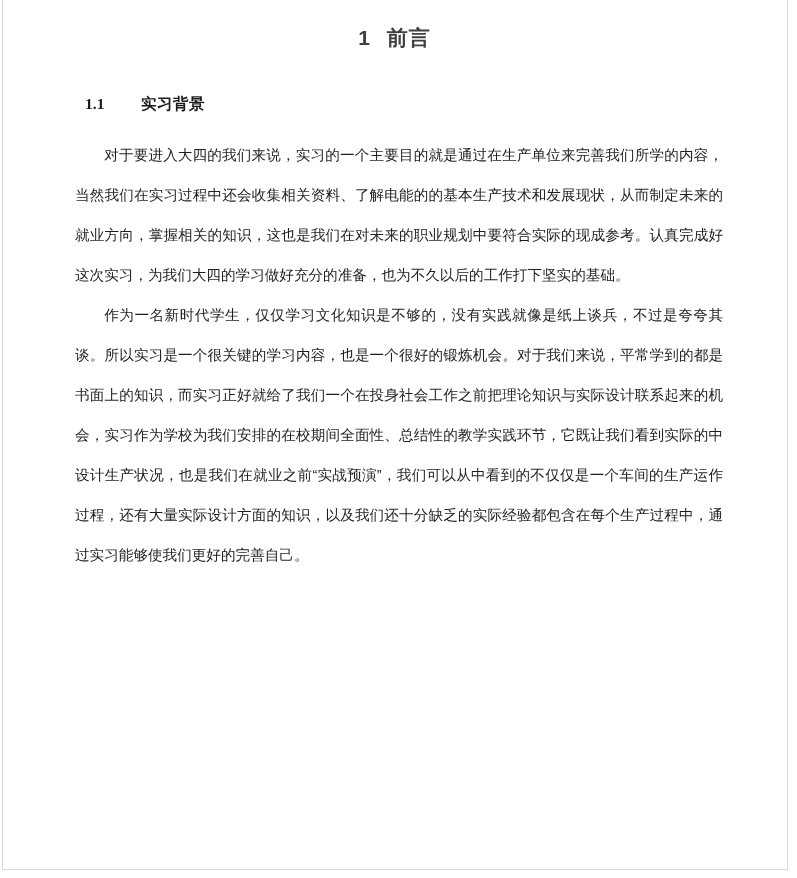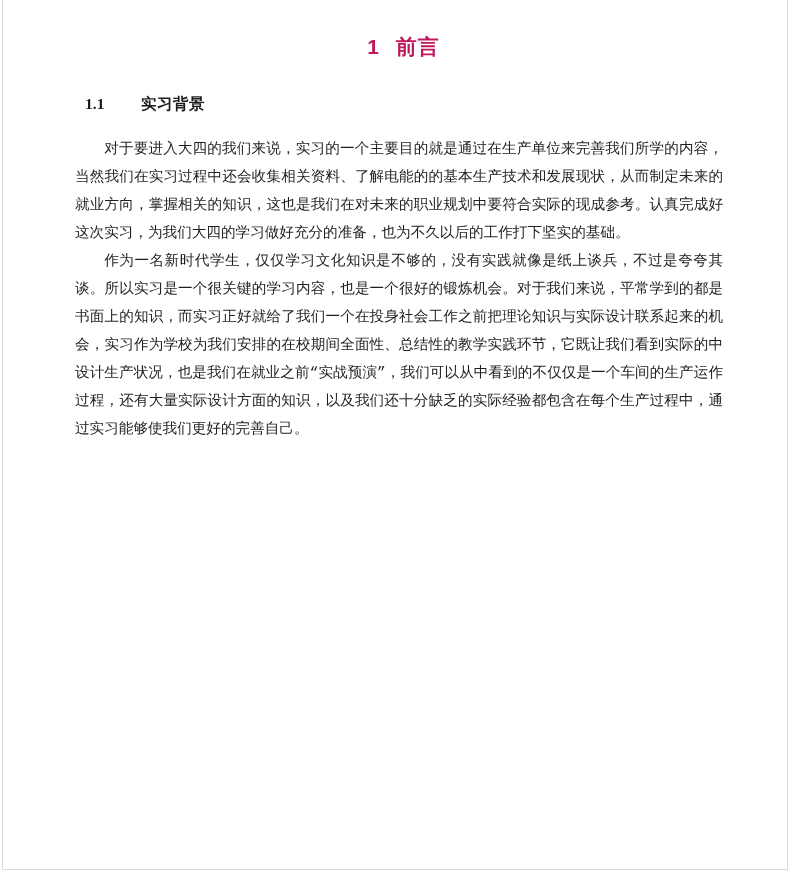--- a/index.html
+++ b/index.html
@@ -32,27 +32,27 @@
     position: absolute;
     left: 2px; right: 9px; bottom: 8px;
     height: 1px;
     background: #d9d9d9;
   }
   .chapter {
     position: absolute;
     left: 2px;
     top: 24px;
     width: 785px;
-    margin: 9px;
+    margin: 0;
     text-align: center;
     font-family: "Liberation Sans", "DejaVu Sans", sans-serif;
     font-weight: 700;
     font-size: 21px;
     letter-spacing: 1px;
-    color: #be185d;
+    color: #404040;
   }
   .chapter .ch-num {
     margin-right: 16px;
   }
   .section {
     position: absolute;
     left: 75px;
     top: 84px;
     margin: 10px;
     font-size: 15.5px;
@@ -67,23 +67,23 @@
   }
   .section .sec-title {
     font-family: "Liberation Sans", "DejaVu Sans", sans-serif;
     letter-spacing: 0.5px;
   }
   .body-text {
     position: absolute;
     left: 75px;
     top: 135px;
     width: 648px;
-    font-family: Liberation Mono, monospace;
+    font-family: Liberation Sans, sans-serif;
     font-size: 14.6px;
-    line-height: 28px;
+    line-height: 40px;
     text-align: justify;
     color: #1f1f1f;
   }
   .para {
     margin: 0;
     text-indent: 2em;
   }
 </style>
 </head>
 <body>

